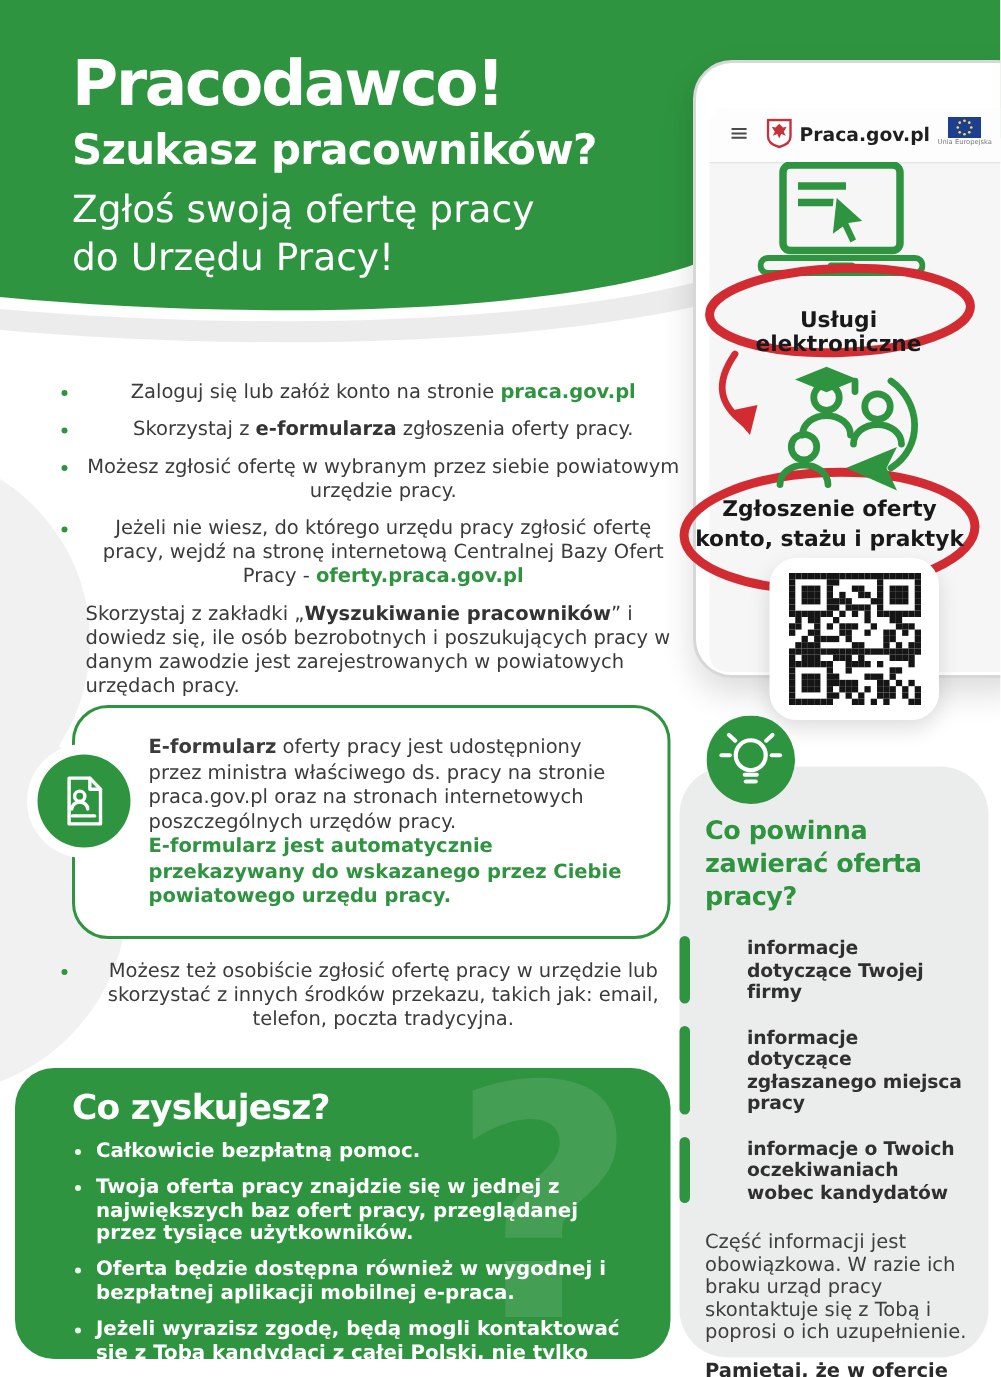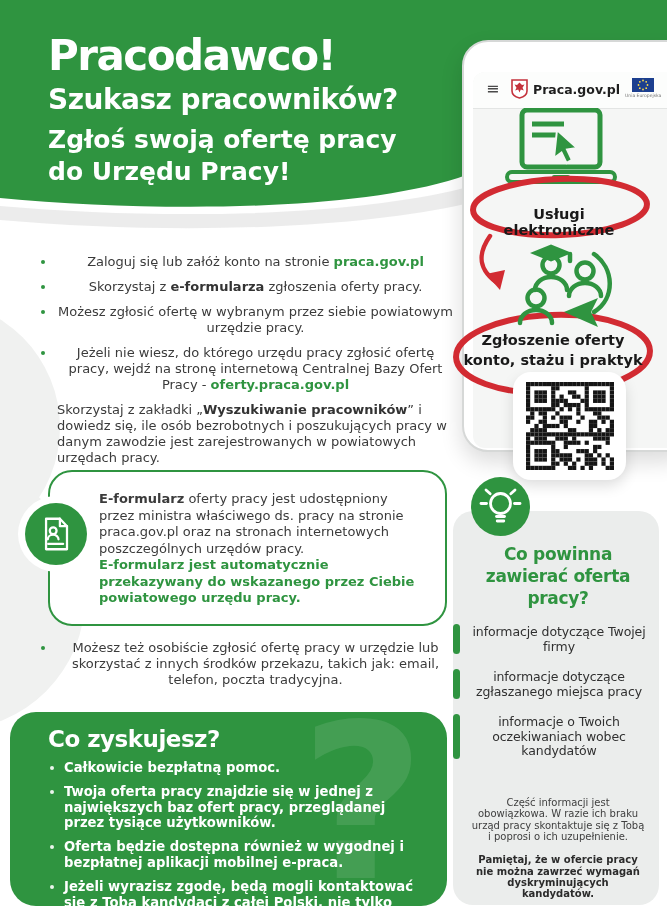--- a/index.html
+++ b/index.html
@@ -9,21 +9,21 @@
   
   .hero-bg{position:absolute;left:0;top:0;z-index:0;}
   .deco-circle{position:absolute;border-radius:50%;background:#f0f1f0;z-index:0;}
   .deco-a{left:-195px;top:300px;width:255px;height:255px;}
   .deco-b{left:-180px;top:465px;width:265px;height:265px;}
 
   
   .hero{position:absolute;left:48px;top:34px;z-index:1;color:#fff;}
   .hero h1{margin:0;font-size:42px;font-weight:800;letter-spacing:-1.5px;line-height:1.05;}
   .hero h2{margin:5px 0 0;font-size:28px;font-weight:700;letter-spacing:-0.5px;}
-  .tagline{font-size:25px;line-height:1.28;font-weight:700;}
+  .tagline{font-size:25px;line-height:1.28;font-weight:400;}
   .tag1{margin-top:8px;}
 
   
   .left-col{position:absolute;left:38px;top:254px;width:416px;z-index:1;}
   .steps{list-style:none;margin:0;padding:0;font-size:13px;line-height:16px;color:#3b3b3b;}
   .steps li{position:relative;padding-left:19px;margin-bottom:9px;text-align:center;}
   .dot{position:absolute;left:3px;top:6px;width:4px;height:4px;border-radius:50%;background:#2F9440;}
   .steps b, .note b{font-weight:700;color:#333;}
   .lnk{color:#2F9440;font-weight:700;text-decoration:none;cursor:pointer;}
   .note{margin:3px 0 0 19px;font-size:13px;line-height:16px;}
@@ -74,27 +74,27 @@
   .people{position:absolute;left:506px;top:240px;z-index:3;}
   .badge2{position:absolute;left:462px;top:330px;width:182px;text-align:center;font-size:14.5px;
           font-weight:700;color:#191919;line-height:1.4;z-index:3;}
   .qr-card{position:absolute;left:513px;top:372px;width:113px;height:108px;background:#fff;
            border-radius:18px;box-shadow:0 6px 14px rgba(0,0,0,0.13);z-index:4;
            display:flex;align-items:center;justify-content:center;}
   .bulb{position:absolute;left:471px;top:477px;z-index:4;}
 
   
   .req-panel{position:absolute;left:453px;top:511px;width:206px;height:394px;background:#ebedec;
-             border-radius:20px;z-index:1;box-sizing:border-box;padding:33px 13px 0 17px;text-align:center;}
+             border-radius:32px;z-index:1;box-sizing:border-box;padding:33px 13px 0 17px;}
   .req-panel h4{margin:0;font-size:17px;font-weight:800;color:#2F9440;line-height:1.28;letter-spacing:-0.3px;}
-  .req-item{display:flex;margin:15px 0 0 -17px;font-size:12.5px;font-weight:400;color:#303030;
-            line-height:1.16;letter-spacing:-0.1px;}
+  .req-item{display:flex;margin:15px 0 0 -17px;font-size:12.5px;font-weight:700;color:#303030;
+            line-height:1.16;letter-spacing:-0.1px;gap:26px;}
   .req-bar{flex:0 0 7px;border-radius:4px;background:#2F9440;margin-right:12px;}
   .req-txt{padding-top:1px;}
-  .req-note{margin:38px 0 0;font-size:10px;line-height:1.14;color:#3e3e3e;}
+  .req-note{margin:20px 0 0;font-size:13px;line-height:1.14;color:#3e3e3e;}
   .req-note.bold{margin-top:12px;font-weight:700;color:#2b2b2b;}
 </style>
 </head>
 <body>
 
 <div id="poster">
 
   <svg class="hero-bg" width="667" height="240" viewBox="0 0 667 240">
     <path fill="#dcdcdc" opacity="0.55" d="M0,206 C150,219 330,218 452,191 C530,173 590,150 650,122 L650,138 C590,166 530,190 456,206 C330,232 150,233 0,220 Z"></path>
     <path fill="#2F9440" d="M0,0 H667 V92 C610,116 540,148 458,178 C350,212 150,212 0,198 Z"></path>

